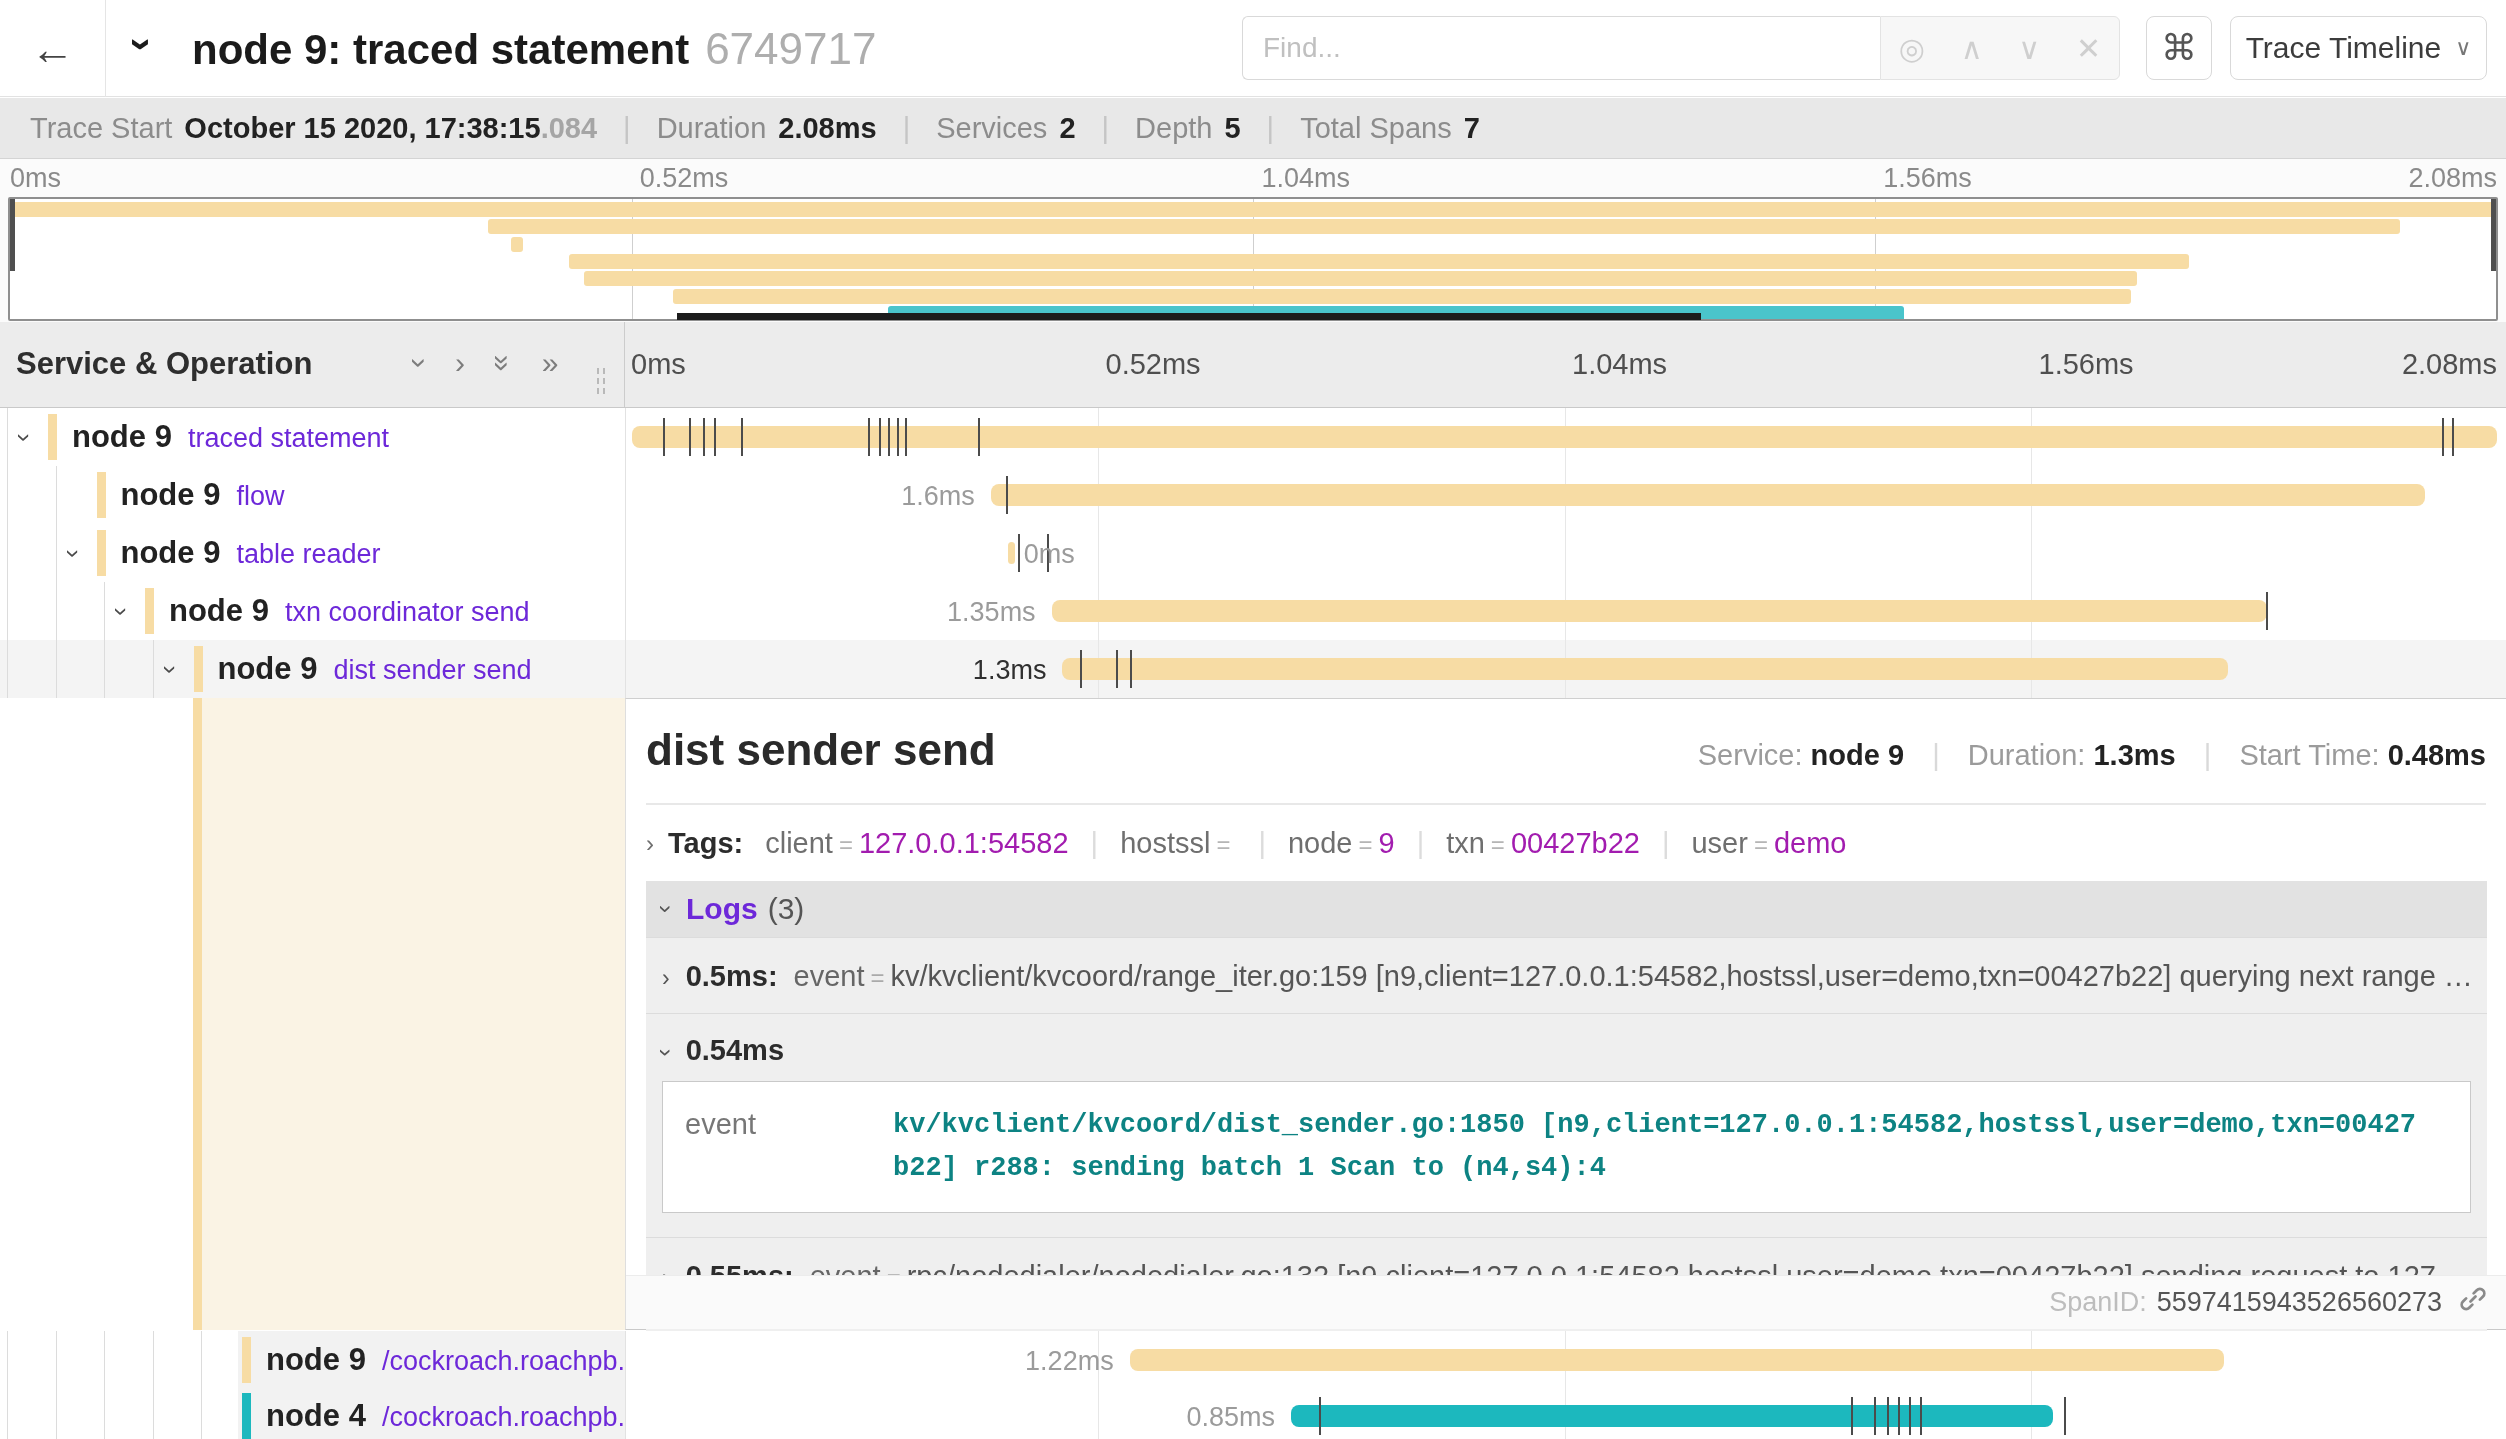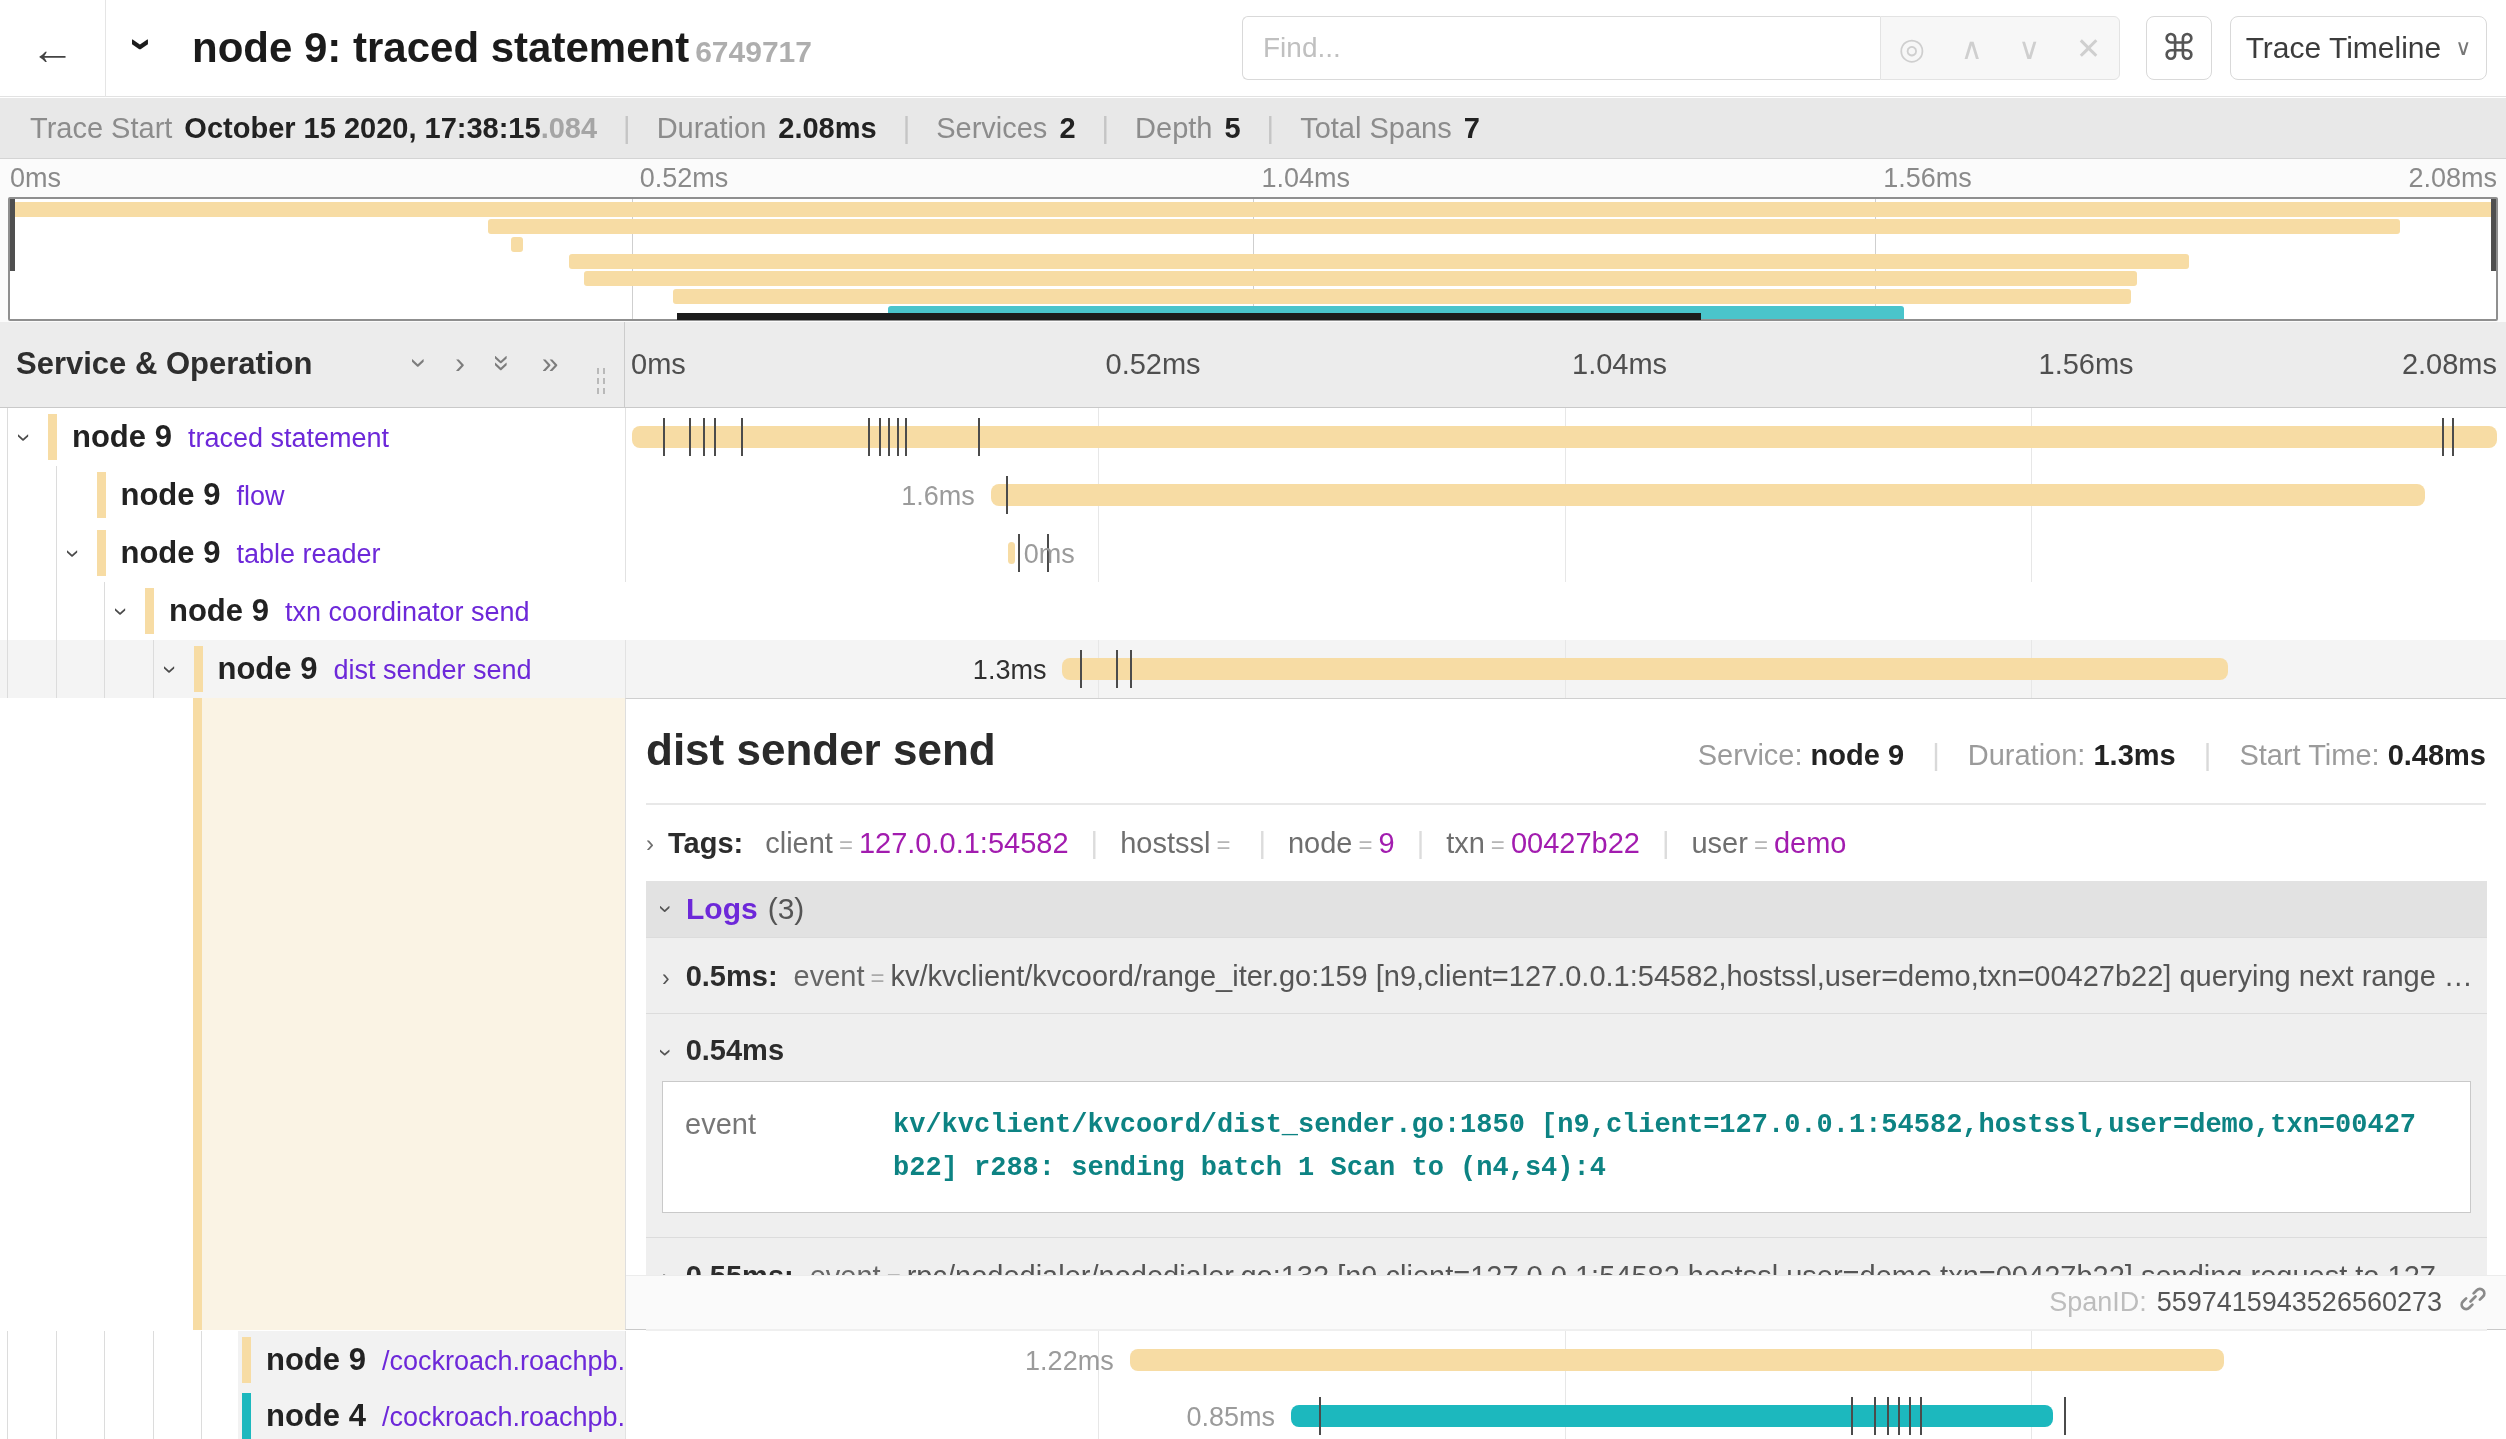--- a/index.html
+++ b/index.html
@@ -7,21 +7,21 @@
               font-family:"Liberation Sans", sans-serif; color:#333; }
 
   
   #topbar { position:absolute; left:0; top:0; width:2506px; height:97px; background:#fff;
             border-bottom:1px solid #e2e2e2; }
   #back-btn { position:absolute; left:0; top:0; width:106px; height:97px; border-right:1px solid #e5e5e5;
               display:flex; align-items:center; justify-content:center; font-size:44px; color:#444; cursor:pointer; }
   #title-chevron { position:absolute; left:136px; top:22px; font-size:40px; font-weight:bold; color:#1c1c1c;
                    transform:rotate(90deg); cursor:pointer; }
   #trace-title { position:absolute; left:192px; top:24px; font-size:42px; font-weight:bold; color:#1b1b1b; white-space:nowrap; }
-  #trace-id { font-size:30px; font-weight:bold; color:#aeaeae; margin-left:6px; }
+  #trace-id { font-size:44px; font-weight:normal; color:#aeaeae; margin-left:16px; }
   #find-wrap { position:absolute; left:1242px; top:16px; height:64px; width:878px; display:flex; }
   #find-input { width:638px; height:64px; border:1px solid #d9d9d9; border-right:none; border-radius:6px 0 0 6px;
                 font-size:28px; padding:0 20px; color:#444; outline:none; font-family:"Liberation Sans",sans-serif; }
   #find-input::placeholder { color:#c0c0c0; }
   #find-suffix { width:240px; height:64px; background:#f7f7f7; border:1px solid #e3e3e3; border-radius:0 6px 6px 0;
                  display:flex; align-items:center; justify-content:space-around; color:#cfcfcf; font-size:30px; }
   #find-suffix span { cursor:pointer; }
   #kbd-btn { position:absolute; left:2146px; top:16px; width:66px; height:64px; border:1px solid #d9d9d9; border-radius:8px;
              background:#fff; display:flex; align-items:center; justify-content:center; font-size:36px; color:#555; cursor:pointer; }
   #view-select { position:absolute; left:2230px; top:16px; width:257px; height:64px; border:1px solid #d9d9d9; border-radius:8px;
@@ -298,20 +298,30 @@
     </div>
     <div class="row" style="top: 582px;">
       <div class="tree-cell">
         <div class="guide" style="left: 7px;"></div>
         <div class="guide" style="left: 55.5px;"></div>
         <div class="guide" style="left: 104px;"></div>
         <div class="row-chevron" style="left: 117px;">›</div>
         <div class="swatch yellow" style="left: 145px;"></div>
         <div class="svc" style="left: 169px;">node 9<span class="op">txn coordinator send</span></div>
       </div>
+      <div class="bar-cell">
+        <div class="bar-inner">
+          <div class="grid" style="left: 25%;"></div>
+          <div class="grid" style="left: 50%;"></div>
+          <div class="grid" style="left: 75%;"></div>
+          <div class="span-bar yellow" style="left: 22.5%; width: max(65.1442%, 7px);"></div>
+          <div class="tick" style="left: 87.5962%;"></div>
+          <div class="dur-label" style="right: 77.5%; margin-right: 16px;">1.35ms</div>
+        </div>
+      </div>
     </div>
     <div class="row selected" style="top: 640px;">
       <div class="tree-cell">
         <div class="guide" style="left: 7px;"></div>
         <div class="guide" style="left: 55.5px;"></div>
         <div class="guide" style="left: 104px;"></div>
         <div class="guide" style="left: 152.5px;"></div>
         <div class="row-chevron" style="left: 165.5px;">›</div>
         <div class="swatch yellow" style="left: 193.5px;"></div>
         <div class="svc" style="left: 217.5px;">node 9<span class="op">dist sender send</span></div>

